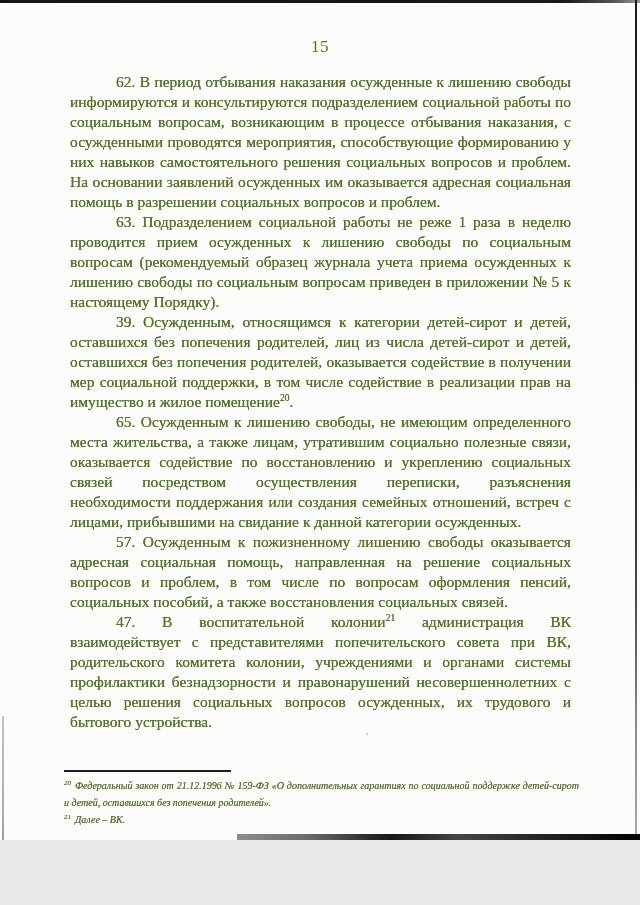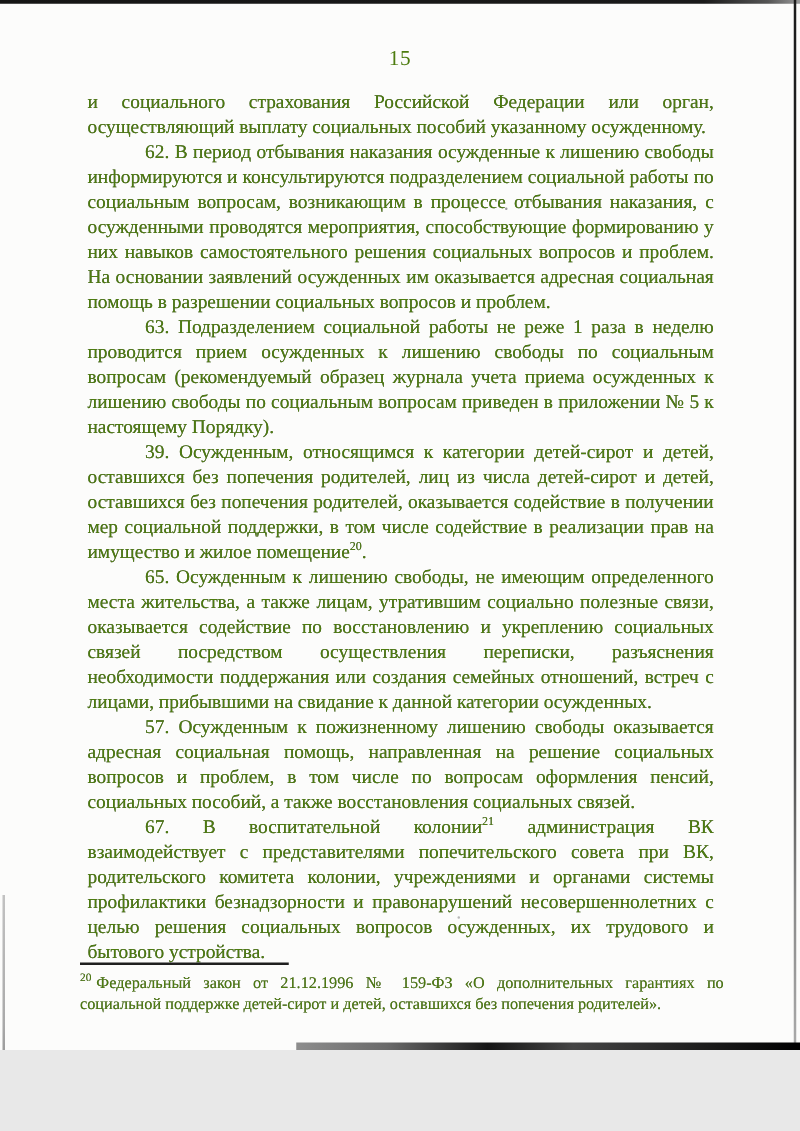--- a/index.html
+++ b/index.html
@@ -89,24 +89,25 @@
   .footnote-separator {
     position: absolute;
     left: 64px; top: 770px;
     width: 167px; height: 2px;
     background: #1f1f1f;
   }
   .footnotes {
     position: absolute;
     left: 64px; top: 777px;
     width: 515px;
-    font-size: 13px;
+    font-size: 10px;
     line-height: 17px;
     text-align: justify;
     text-shadow: 0 0 0.3px rgba(0,0,0,0.55);
+    font-style: italic;
   }
   .footnote { margin: 0; }
   .footnote sup.fn-mark {
     font-size: 70%;
     line-height: 0;
     vertical-align: super;
     margin-right: 4px;
   }
 </style>
 </head>
@@ -119,23 +120,20 @@
   <div class="scan-line-left"></div>
   <div class="scan-band-bottom"></div>
   <div class="speck s1"></div>
   <div class="speck s2"></div>
   <div class="speck s3"></div>
 
   <div class="page-number">15</div>
 
   <div class="doc-body">
 
-    <p>
-      <span>и социального страхования Российской Федерации или орган, осуществляющий выплату социальных пособий указанному осужденному.</span>
-    </p>
 
     <p class="indent">
       <span>62. В период отбывания наказания осужденные к лишению свободы информируются и консультируются подразделением социальной работы по социальным вопросам, возникающим в процессе отбывания наказания, с осужденными проводятся мероприятия, способствующие формированию у них навыков самостоятельного решения социальных вопросов и проблем. На основании заявлений осужденных им оказывается адресная социальная помощь в разрешении социальных вопросов и проблем.</span>
     </p>
 
     <p class="indent">
       <span>63. Подразделением социальной работы не реже 1 раза в неделю проводится прием осужденных к лишению свободы по социальным вопросам (рекомендуемый образец журнала учета приема осужденных к лишению свободы по социальным вопросам приведен в приложении № 5 к настоящему Порядку).</span>
     </p>
 
     <p class="indent">
@@ -144,26 +142,29 @@
 
     <p class="indent">
       <span>65. Осужденным к лишению свободы, не имеющим определенного места жительства, а также лицам, утратившим социально полезные связи, оказывается содействие по восстановлению и укреплению социальных связей посредством осуществления переписки, разъяснения необходимости поддержания или создания семейных отношений, встреч с лицами, прибывшими на свидание к данной категории осужденных.</span>
     </p>
 
     <p class="indent">
       <span>57. Осужденным к пожизненному лишению свободы оказывается адресная социальная помощь, направленная на решение социальных вопросов и проблем, в том числе по вопросам оформления пенсий, социальных пособий, а также восстановления социальных связей.</span>
     </p>
 
     <p class="indent">
-      <span>67. В воспитательной колонии</span><sup class="fn-ref">21</sup><span> администрация ВК взаимодействует с представителями попечительского совета при ВК, родительского комитета колонии, учреждениями и органами системы профилактики безнадзорности и правонарушений несовершеннолетних с целью решения социальных вопросов осужденных, их трудового и бытового устройства.</span>
+      <span>47. В воспитательной колонии</span><sup class="fn-ref">21</sup><span> администрация ВК взаимодействует с представителями попечительского совета при ВК, родительского комитета колонии, учреждениями и органами системы профилактики безнадзорности и правонарушений несовершеннолетних с целью решения социальных вопросов осужденных, их трудового и бытового устройства.</span>
     </p>
 
   </div>
 
   <div class="footnote-separator"></div>
 
   <div class="footnotes">
     <p class="footnote">
       <sup class="fn-mark">20</sup><span>Федеральный закон от 21.12.1996 № 159-ФЗ «О дополнительных гарантиях по социальной поддержке детей-сирот и детей, оставшихся без попечения родителей».</span>
     </p>
+    <p class="footnote">
+      <sup class="fn-mark">21</sup><span>Далее – ВК.</span>
+    </p>
   </div>
 
 </div>
 
 </body></html>

